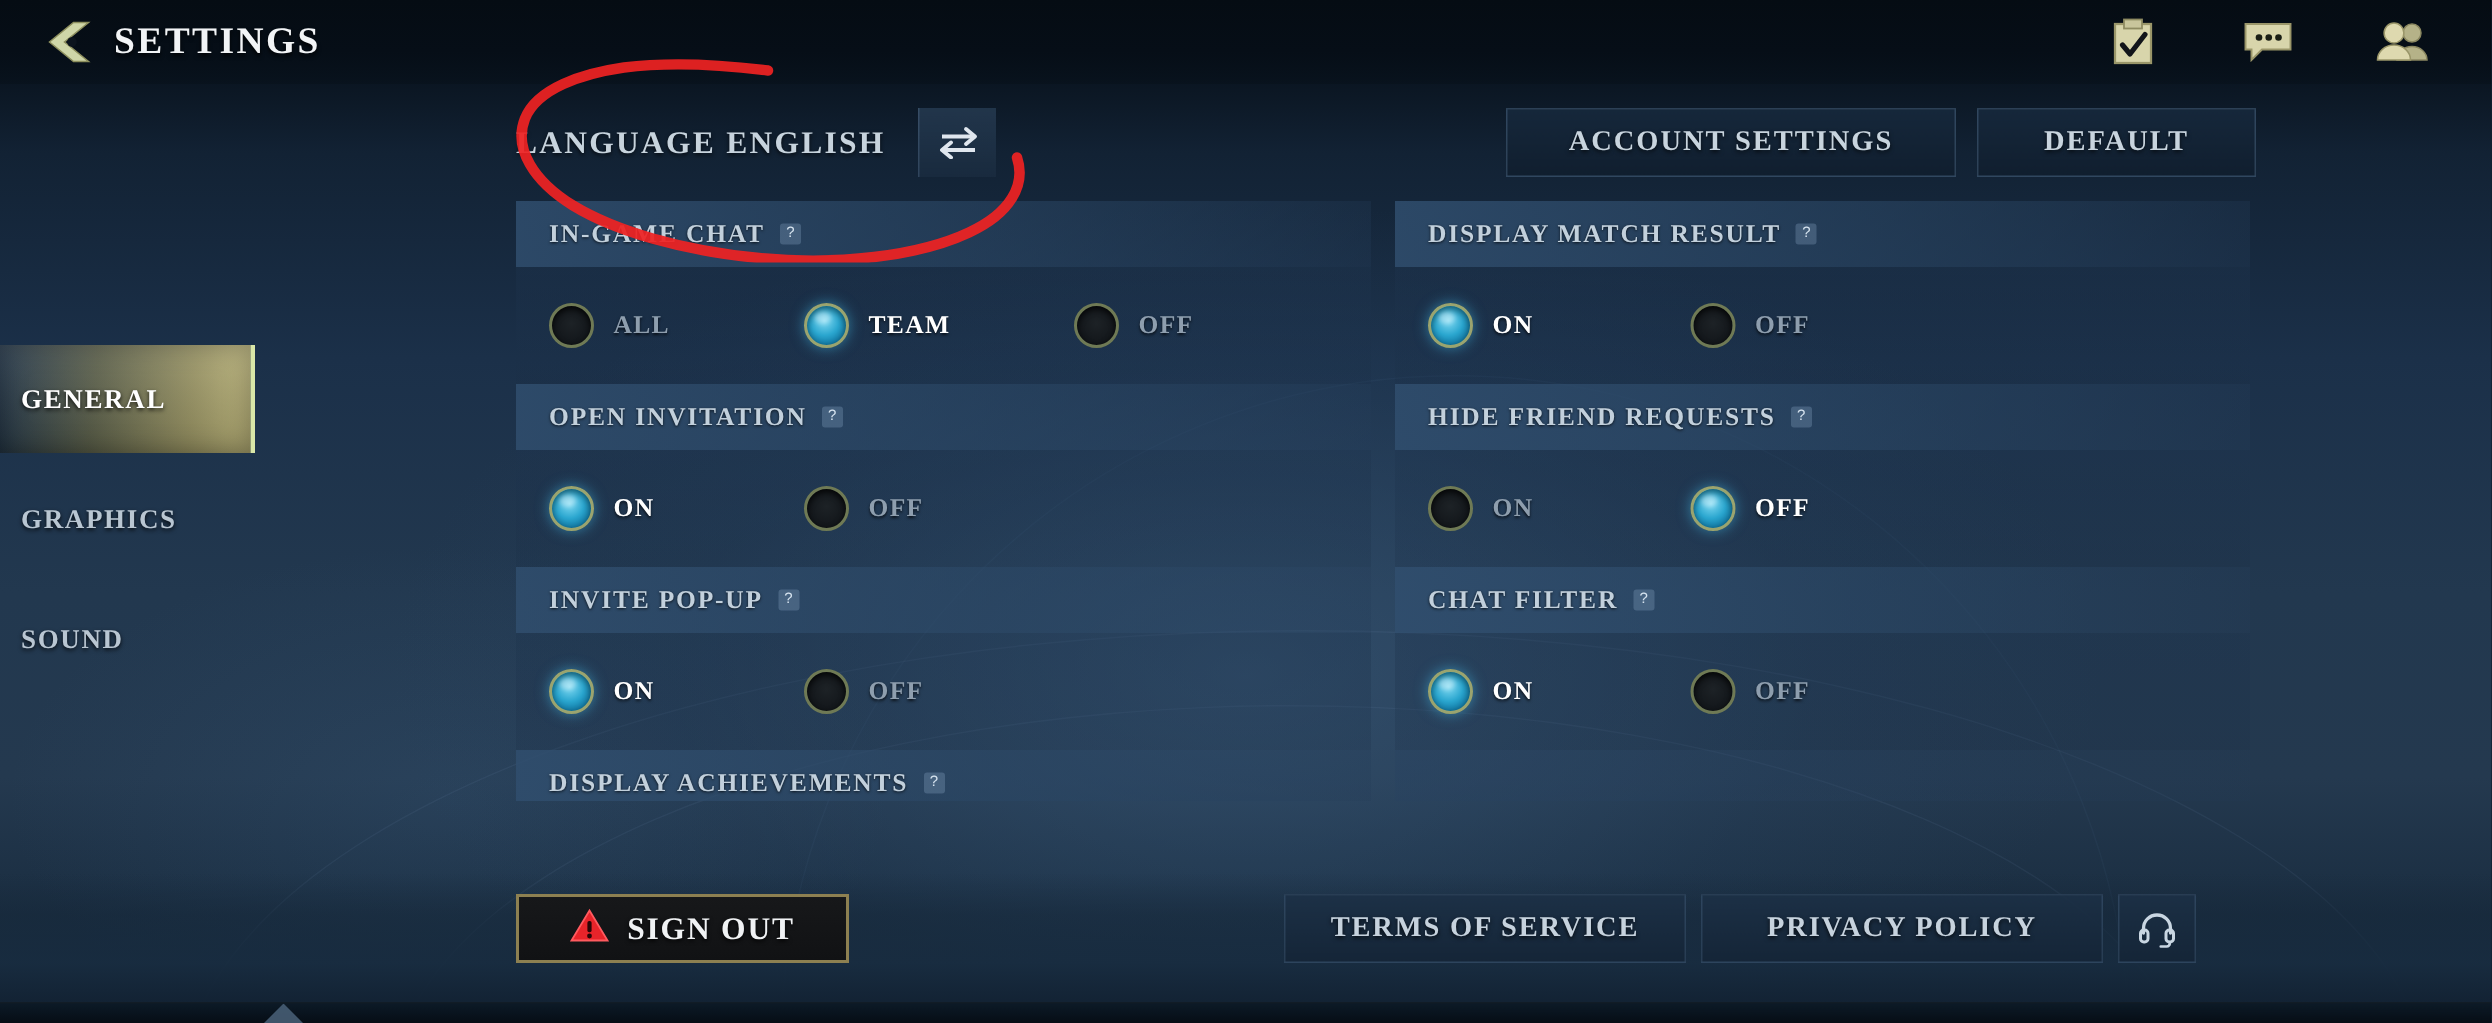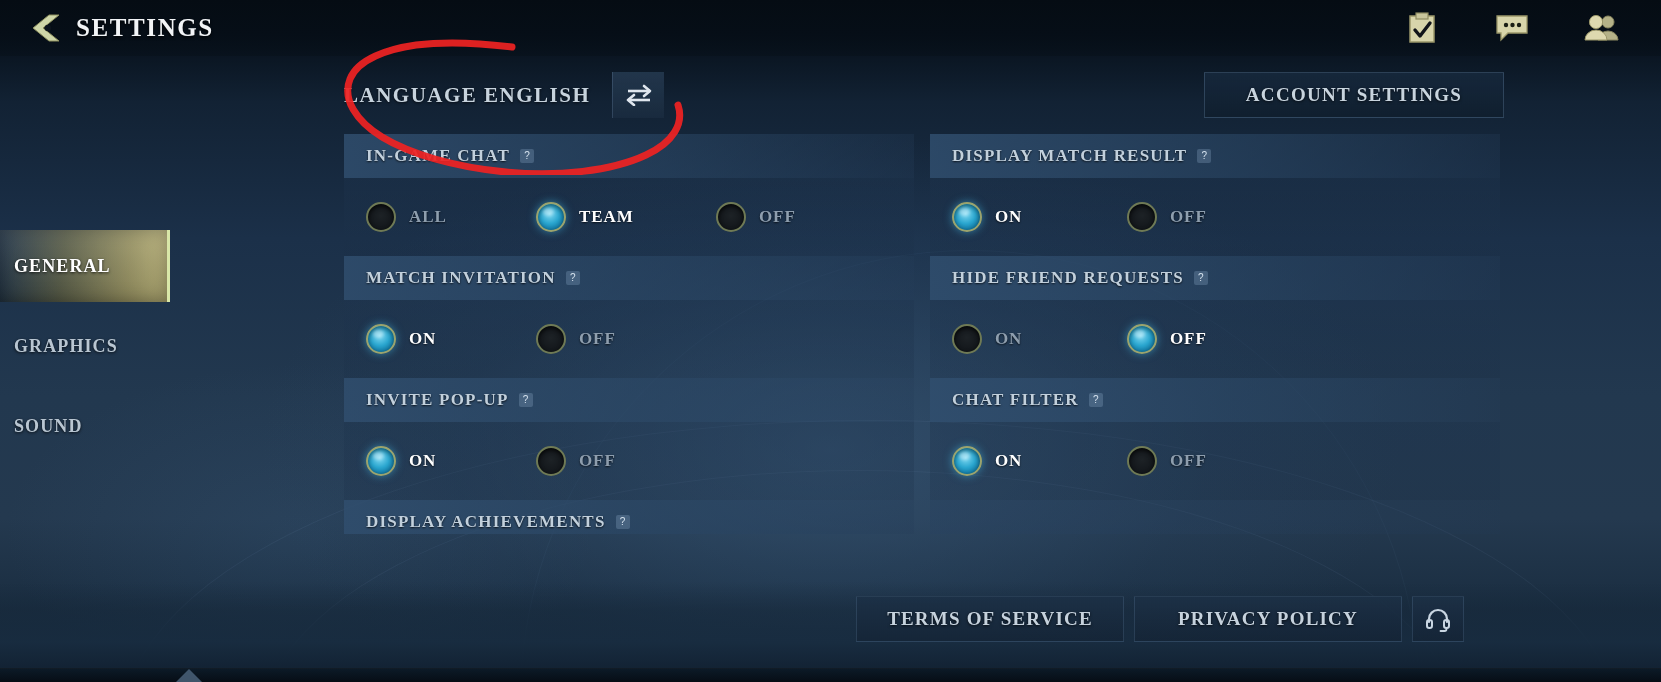--- a/index.html
+++ b/index.html
@@ -429,20 +429,21 @@
             <line x1="4" y1="7" x2="26" y2="7" stroke="#dfe6ee" stroke-width="2.6"></line>
             <polyline points="20,2 26,7 20,12" fill="none" stroke="#dfe6ee" stroke-width="2.6" stroke-linecap="round" stroke-linejoin="round"></polyline>
             <line x1="4" y1="16" x2="26" y2="16" stroke="#dfe6ee" stroke-width="2.6"></line>
             <polyline points="10,11 4,16 10,21" fill="none" stroke="#dfe6ee" stroke-width="2.6" stroke-linecap="round" stroke-linejoin="round"></polyline>
           </svg>
         </span>
       </div>
 
       <div class="top-actions">
         <div class="tbtn wide">ACCOUNT SETTINGS</div>
+        <div class="tbtn">DEFAULT</div>
       </div>
     </div>
 
     <div class="grid">
 
       <div class="card">
         <div class="card-head">
           <span class="card-title">IN-GAME CHAT</span>
           <span class="help-icon">?</span>
         </div>
@@ -474,21 +475,21 @@
           </div>
           <div class="opt">
             <span class="radio"></span>
             <span class="opt-label">OFF</span>
           </div>
         </div>
       </div>
 
       <div class="card">
         <div class="card-head">
-          <span class="card-title">MATCH INVITATION</span>
+          <span class="card-title">OPEN INVITATION</span>
           <span class="help-icon">?</span>
         </div>
         <div class="card-body">
           <div class="opt sel" style="width:170px">
             <span class="radio on"></span>
             <span class="opt-label">ON</span>
           </div>
           <div class="opt">
             <span class="radio"></span>
             <span class="opt-label">OFF</span>
@@ -555,20 +556,30 @@
       </div>
       <div class="card partial">
         <div class="card-head" style="background:linear-gradient(90deg, rgba(40,66,96,0.42) 0%, rgba(34,58,86,0.18) 100%)"></div>
       </div>
 
     </div>
   </div>
 
   <div class="bottombar">
     <div class="bb-inner">
+      <div class="signout">
+        <span>
+          <svg width="26" height="24" viewBox="0 0 26 24">
+            <polygon points="13,2 25,22 1,22" fill="#e8242a" stroke="#ff5a5f" stroke-width="1.2"></polygon>
+            <rect x="11.6" y="9" width="2.8" height="7.5" rx="1.2" fill="#2a0608"></rect>
+            <circle cx="13" cy="19" r="1.6" fill="#2a0608"></circle>
+          </svg>
+        </span>
+        <span class="signout-label">SIGN OUT</span>
+      </div>
 
       <div class="bb-right">
         <div class="bbtn">TERMS OF SERVICE</div>
         <div class="bbtn">PRIVACY POLICY</div>
         <div class="support">
           <svg width="26" height="26" viewBox="0 0 26 26">
             <path d="M4 16 v-3 a9 9 0 0 1 18 0 v3" fill="none" stroke="#c9d6e2" stroke-width="2.2" stroke-linecap="round"></path>
             <rect x="2" y="14" width="5" height="8" rx="2.2" fill="none" stroke="#c9d6e2" stroke-width="2"></rect>
             <rect x="19" y="14" width="5" height="8" rx="2.2" fill="none" stroke="#c9d6e2" stroke-width="2"></rect>
             <path d="M21.5 22 v1 a2 2 0 0 1 -2 2 h-4" fill="none" stroke="#c9d6e2" stroke-width="1.8" stroke-linecap="round"></path>

